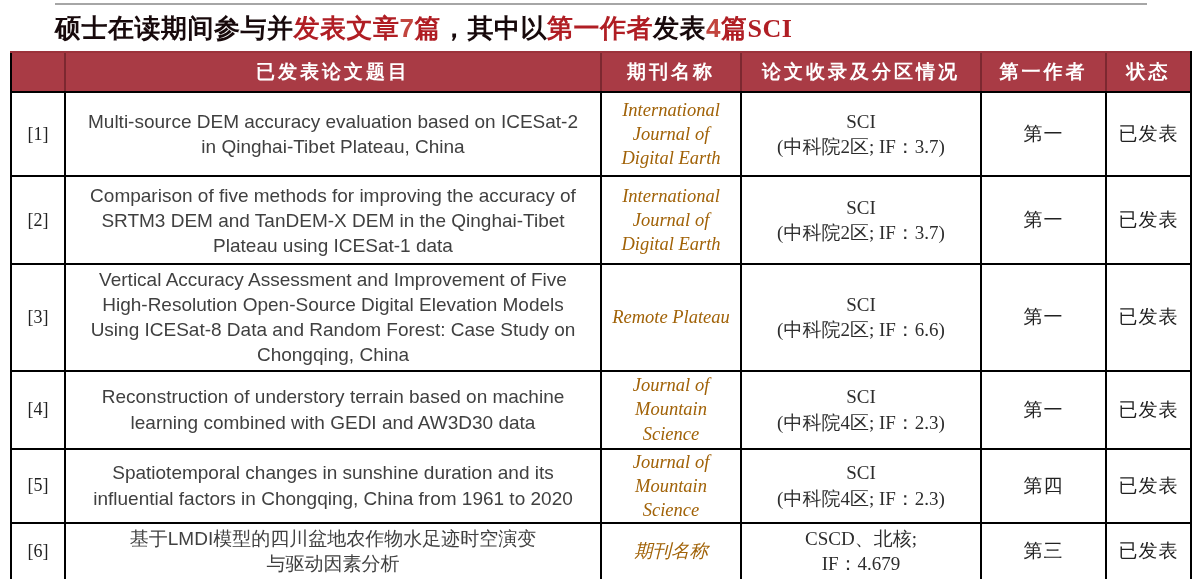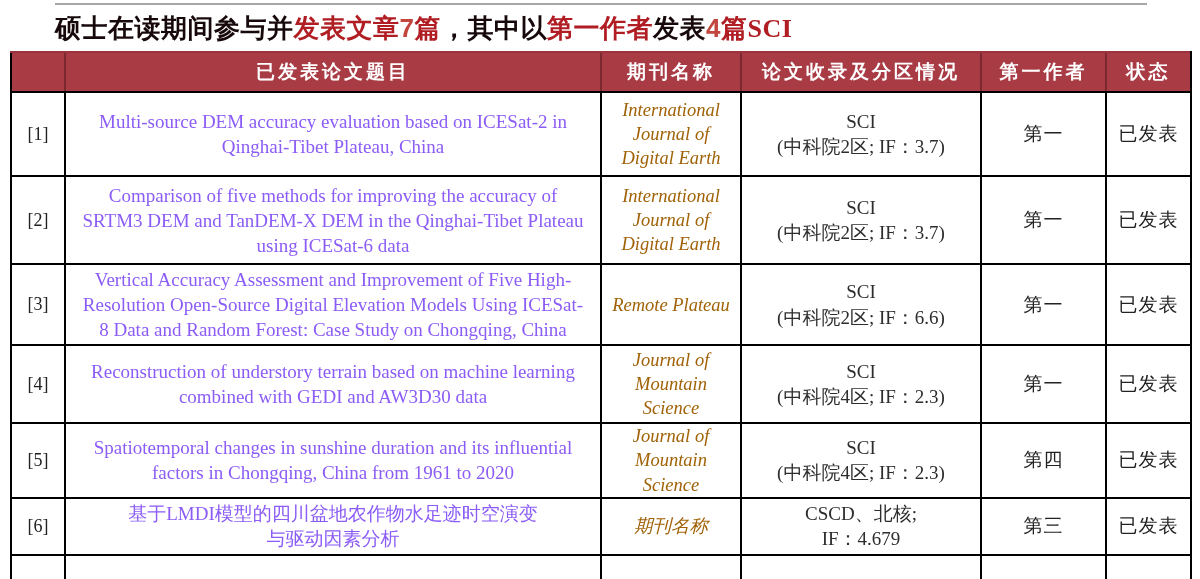--- a/index.html
+++ b/index.html
@@ -56,21 +56,21 @@
   tbody tr:nth-child(3) { height:76px; }
   tbody tr:nth-child(4) { height:78px; }
   tbody tr:nth-child(5) { height:74px; }
   tbody tr:nth-child(6) { height:50px; }
   tbody tr:nth-child(7) { height:40px; }
 
   .cell-index {
     font-family:"Liberation Serif", serif; font-size:18px; color:#222;
   }
   .cell-title {
-    font-family:Liberation Serif, serif; font-size:19px; color:#8b5cf6;
+    font-family:Liberation Sans, sans-serif; font-size:19px; color:#404040;
     line-height:1.32; padding:2px 14px; white-space:pre-line;
   }
   .cell-journal {
     font-family:"Liberation Serif", serif; font-style:italic;
     font-size:18.5px; color:#a16207; line-height:1.3; padding:0 6px;
   }
   .cell-indexing {
     font-family:"Liberation Serif", serif; font-size:19px; color:#2d2d2d;
     line-height:1.35;
   }
@@ -109,21 +109,21 @@
         <td class="cell-journal">International Journal of Digital Earth</td>
         <td class="cell-indexing">
           <div>SCI</div>
           <div>(中科院2区; IF：3.7)</div>
         </td>
         <td class="cell-author">第一</td>
         <td class="cell-status">已发表</td>
       </tr>
       <tr>
         <td class="cell-index">[2]</td>
-        <td class="cell-title">Comparison of five methods for improving the accuracy of SRTM3 DEM and TanDEM-X DEM in the Qinghai-Tibet Plateau using ICESat-6 data</td>
+        <td class="cell-title">Comparison of five methods for improving the accuracy of SRTM3 DEM and TanDEM-X DEM in the Qinghai-Tibet Plateau using ICESat-1 data</td>
         <td class="cell-journal">International Journal of Digital Earth</td>
         <td class="cell-indexing">
           <div>SCI</div>
           <div>(中科院2区; IF：3.7)</div>
         </td>
         <td class="cell-author">第一</td>
         <td class="cell-status">已发表</td>
       </tr>
       <tr>
         <td class="cell-index">[3]</td>

